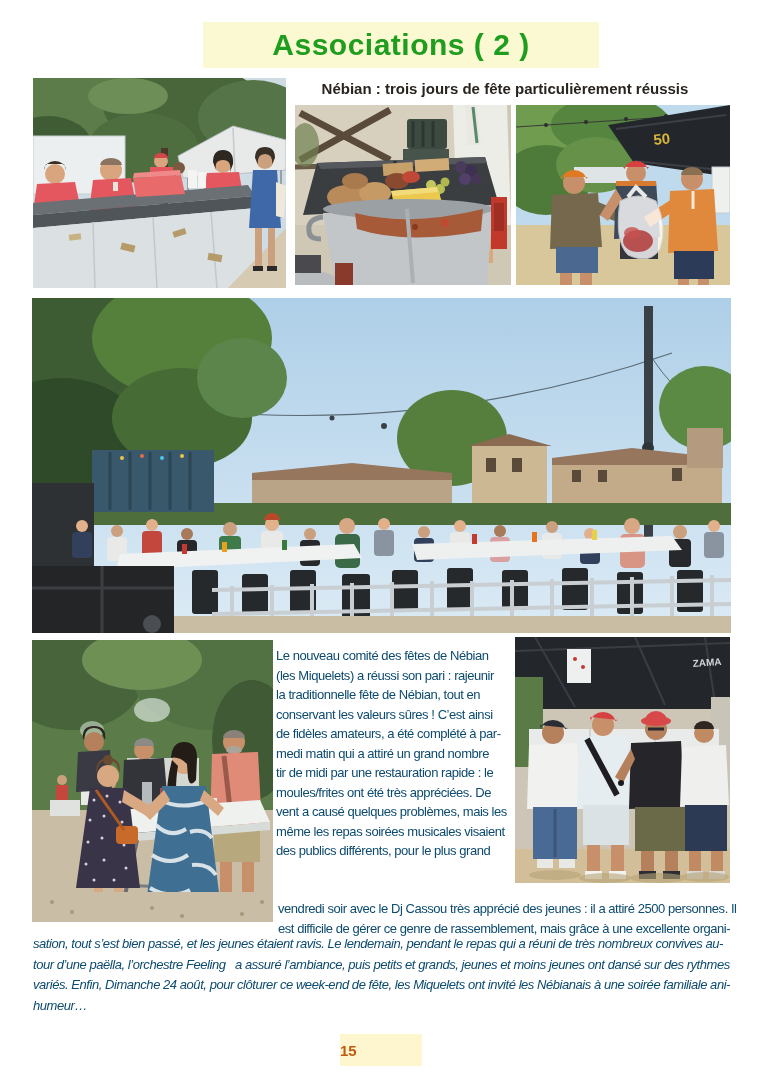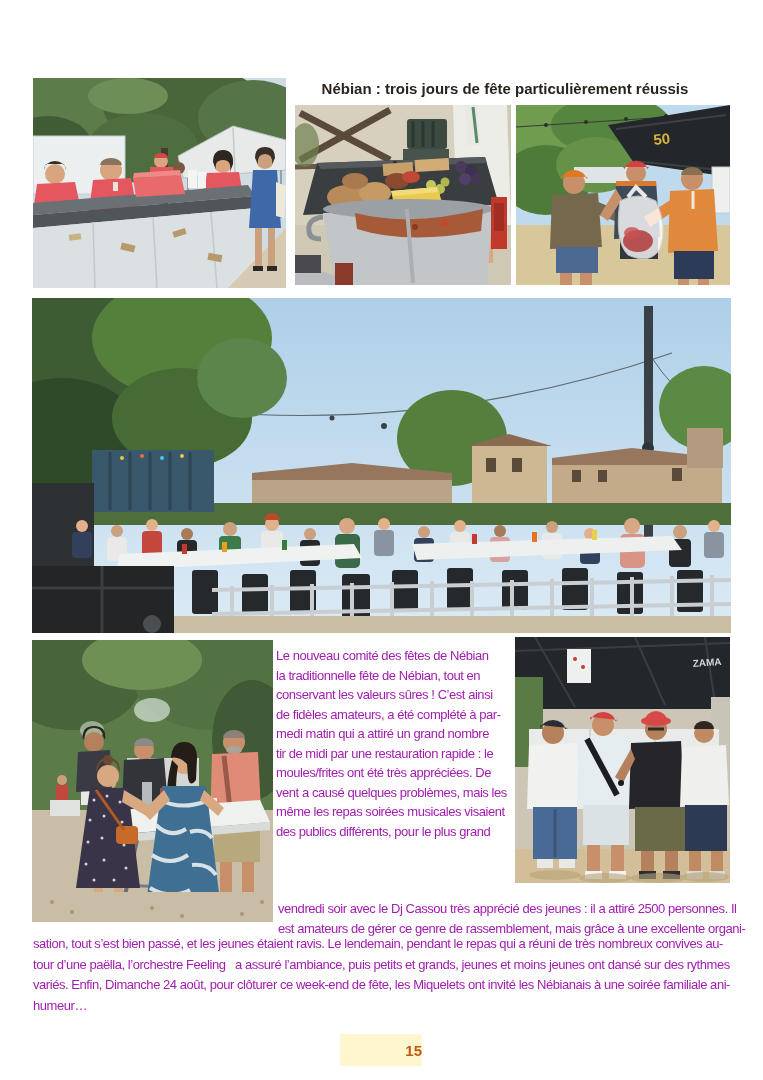--- a/index.html
+++ b/index.html
@@ -5,32 +5,35 @@
   html,body{margin:0;padding:0;background:#ffffff;}
   .page{position:relative;width:763px;height:1080px;background:#ffffff;overflow:hidden;
         font-family:"Liberation Sans",sans-serif;color:#222;}
   .banner{position:absolute;left:203px;top:22px;width:396px;height:46px;background:#fbf9d2;
           display:flex;align-items:center;justify-content:center;}
   .banner h1{margin:0;font-size:30px;font-weight:bold;color:#1f9d1f;letter-spacing:.5px;}
   .subtitle{position:absolute;left:240px;top:80px;width:530px;text-align:center;
             font-weight:bold;font-size:15px;color:#2a241f;}
   .photo{position:absolute;overflow:hidden;background:#dfe3e6;}
   .photo svg{display:block;width:100%;height:100%;}
-  .textblock{position:absolute;font-size:13px;letter-spacing:-0.45px;color:#a21caf;}
+  .textblock{position:absolute;font-size:13px;letter-spacing:-0.45px;color:#0c4a6e;}
   .ln{white-space:pre;line-height:19.5px;height:19.5px;}
-  .textblock.full .ln{line-height:20.5px;height:20.5px;}
+  .textblock.full .ln{line-height:20.5px;height:20.5px;font-style:italic;}
   .pagenum{position:absolute;left:340px;top:1034px;width:82px;height:32px;background:#fdf6cf;
            color:#c05c12;font-weight:bold;font-size:15px;
-           display:flex;align-items:center;justify-content:flex-end;}
+           display:flex;align-items:center;justify-content:flex-start;}
 </style>
 </head>
 <body>
 
 <div class="page">
 
+  <div class="banner">
+    <h1>Associations ( 2 )</h1>
+  </div>
 
   <div class="subtitle">Nébian : trois jours de fête particulièrement réussis</div>
 
   <div class="photo" style="left:33px;top:78px;width:253px;height:210px;">
     <svg viewBox="0 0 253 210" preserveAspectRatio="none">
       <rect width="253" height="210" fill="#cfdce4"></rect>
       <g>
         <ellipse cx="55" cy="35" rx="85" ry="48" fill="#5c7c4a"></ellipse>
         <ellipse cx="150" cy="28" rx="80" ry="42" fill="#49663b"></ellipse>
         <ellipse cx="220" cy="40" rx="55" ry="38" fill="#557548"></ellipse>
@@ -582,34 +585,35 @@
         <ellipse cx="40" cy="238" rx="26" ry="5"></ellipse>
           <ellipse cx="90" cy="241" rx="26" ry="5"></ellipse>
         <ellipse cx="143" cy="241" rx="28" ry="5"></ellipse>
           <ellipse cx="190" cy="240" rx="24" ry="5"></ellipse>
       </g>
     </svg>
   </div>
 
   <div class="textblock" style="left:276px;top:646px;width:236px;">
     <div class="ln">Le nouveau comité des fêtes de Nébian</div>
+    <div class="ln">(les Miquelets) a réussi son pari : rajeunir</div>
     <div class="ln">la traditionnelle fête de Nébian, tout en</div>
     <div class="ln">conservant les valeurs sûres ! C’est ainsi</div>
     <div class="ln">de fidèles amateurs, a été complété à par-</div>
     <div class="ln">medi matin qui a attiré un grand nombre</div>
     <div class="ln">tir de midi par une restauration rapide : le</div>
     <div class="ln">moules/frites ont été très appréciées. De</div>
     <div class="ln">vent a causé quelques problèmes, mais les</div>
     <div class="ln">même les repas soirées musicales visaient</div>
     <div class="ln">des publics différents, pour le plus grand</div>
   </div>
 
   <div class="textblock" style="left:278px;top:899px;width:458px;">
     <div class="ln">vendredi soir avec le Dj Cassou très apprécié des jeunes : il a attiré 2500 personnes. Il</div>
-    <div class="ln">est amateurs de gérer ce genre de rassemblement, mais grâce à une excellente organi-</div>
+    <div class="ln">est difficile de gérer ce genre de rassemblement, mais grâce à une excellente organi-</div>
   </div>
 
   <div class="textblock full" style="left:33px;top:934px;width:700px;">
     <div class="ln">sation, tout s’est bien passé, et les jeunes étaient ravis. Le lendemain, pendant le repas qui a réuni de très nombreux convives au-</div>
     <div class="ln">tour d’une paëlla, l’orchestre Feeling   a assuré l’ambiance, puis petits et grands, jeunes et moins jeunes ont dansé sur des rythmes</div>
     <div class="ln">variés. Enfin, Dimanche 24 août, pour clôturer ce week-end de fête, les Miquelets ont invité les Nébianais à une soirée familiale ani-</div>
     <div class="ln">humeur…</div>
   </div>
 
   <div class="pagenum">

